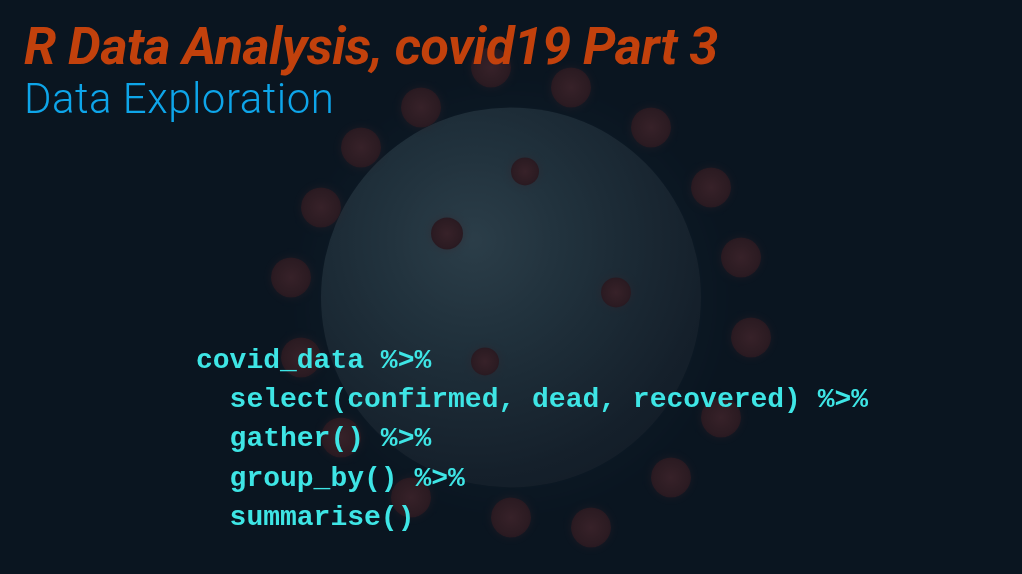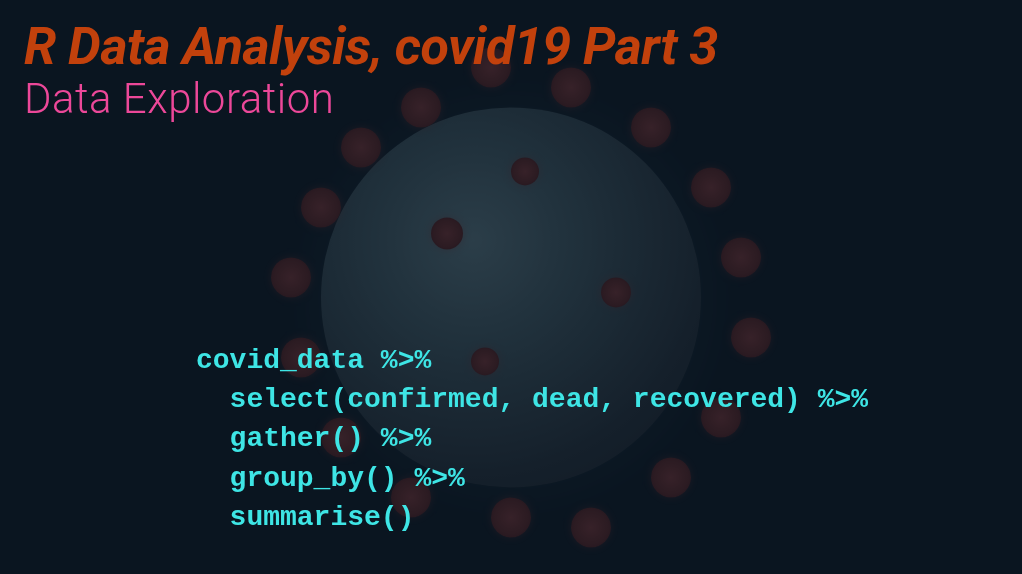--- a/index.html
+++ b/index.html
@@ -51,21 +51,21 @@
     }
     .title {
       color: #c2410c;
       font-size: 52px;
       font-weight: 700;
       letter-spacing: -0.5px;
       font-style: italic;
       margin-top: -4px;
     }
     .subtitle {
-      color: #ec4899;
+      color: #0ea5e9;
       font-size: 42px;
       font-weight: 300;
       letter-spacing: 0.5px;
       line-height: 1.15;
       margin-top: -2px;
     }
     .code-block {
       position: absolute;
       left: 196px;
       top: 318px;

